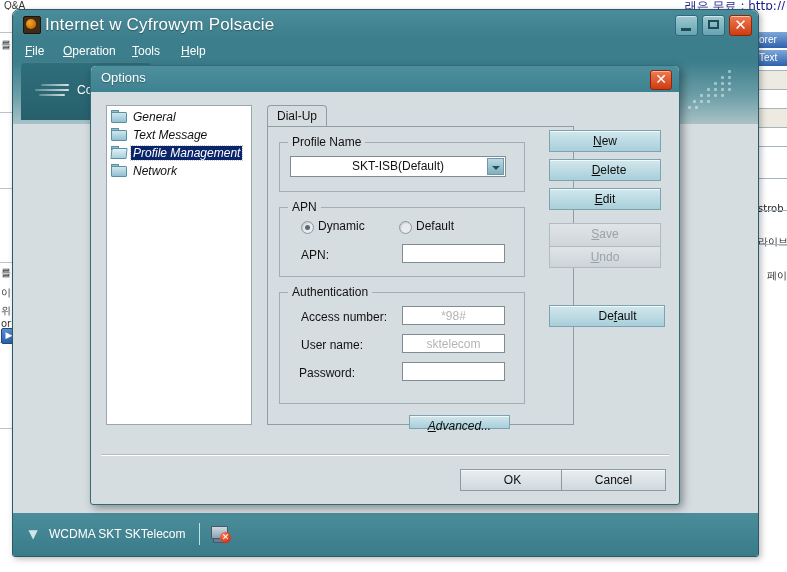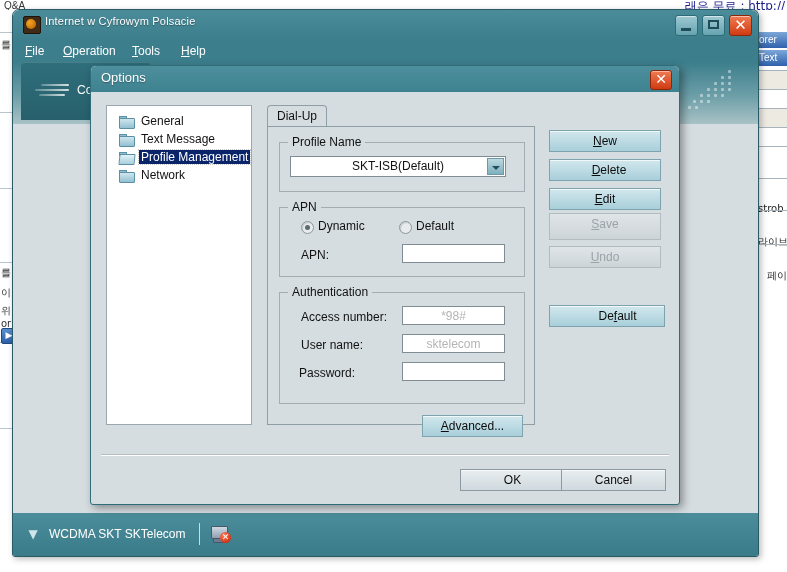--- a/index.html
+++ b/index.html
@@ -112,21 +112,21 @@
     background: #3f2b16; border: 1px solid #201409; border-radius: 2px;
     overflow: hidden;
   }
   .app-icon::after {
     content: ""; position: absolute; left: 2px; top: 2px;
     width: 10px; height: 10px; border-radius: 50%;
     background: radial-gradient(circle at 35% 35%, #f5a623, #b35c00);
   }
   .app-title {
     position: absolute; left: 32px; top: 5px;
-    color: #ffffff; font-size: 11px; letter-spacing: 0.2px;
+    color: #ffffff; font-size: 17px; letter-spacing: 0.2px;
     text-shadow: 0 1px 1px rgba(0,0,0,0.35);
     white-space: nowrap;
   }
   .wbtns { position: absolute; right: 6px; top: 5px; display: flex; gap: 4px; }
   .wbtn {
     width: 21px; height: 19px; border-radius: 3px;
     border: 1px solid #2c6b78;
     background: linear-gradient(#9ec9d2, #66a3b1);
     position: relative;
     box-shadow: inset 0 1px 0 rgba(255,255,255,0.55);
@@ -264,22 +264,22 @@
 
   
   .tree-panel {
     position: absolute; left: 15px; top: 39px;
     width: 144px; height: 318px;
     background: #ffffff;
     border: 1px solid #9aa7ae;
   }
   .tree-item {
     position: relative; height: 18px; margin: 0;
-    display: flex; align-items: flex-end;
-    padding-left: 12px; box-sizing: border-box;
+    display: flex; align-items: flex-start;
+    padding-left: 4px; box-sizing: border-box; font-style: italic;
   }
   .tree-item:first-child { margin-top: 4px; }
   .folder-icon {
     width: 15px; height: 12px; margin-right: 5px; position: relative; flex: 0 0 auto;
   }
   .folder-icon .tab {
     position: absolute; left: 0; top: 0; width: 6px; height: 3px;
     background: #8fbfd0; border: 1px solid #5b8fa3; border-bottom: none;
     border-radius: 1px 1px 0 0;
   }
@@ -311,20 +311,21 @@
     background: #d6dde0;
     border: 1px solid #8f9da4; border-bottom: none;
     border-radius: 4px 4px 0 0;
     font-size: 12px; color: #111; line-height: 20px;
   }
   .tabpage {
     position: absolute; left: 176px; top: 60px;
     width: 266px; height: 297px;
     background: #d6dde0;
     border: 1px solid #8f9da4;
+    padding-left: 39px;
   }
 
   .gbox {
     position: absolute;
     border: 1px solid #a2aeb4;
     background: transparent;
   }
   .gbox-title {
     position: absolute; top: -8px; left: 8px;
     background: #d6dde0; padding: 0 4px;
@@ -582,27 +583,27 @@
         <div class="flabel" style="left:21px; top:17px;">Access number:</div>
         <div class="fld ph" style="left:122px; top:13px; width:103px; height:19px;">*98#</div>
 
         <div class="flabel" style="left:21px; top:45px;">User name:</div>
         <div class="fld ph" style="left:122px; top:41px; width:103px; height:19px;">sktelecom</div>
 
         <div class="flabel" style="left:19px; top:73px;">Password:</div>
         <div class="fld" style="left:122px; top:69px; width:103px; height:19px;"></div>
       </div>
 
-      <div class="btn" style="left:154px; top:288px; width:101px; height:22px; line-height:20px;"><span><u>A</u>dvanced...</span></div>
+      <div class="btn" style="left:141px; top:288px; width:101px; height:14px; line-height:20px;font-style:italic;"><span><u>A</u>dvanced...</span></div>
     </div>
 
     <div class="btn" style="left:458px; top:64px; width:112px; height:22px; line-height:20px;"><span><u>N</u>ew</span></div>
     <div class="btn" style="left:458px; top:93px; width:112px; height:22px; line-height:20px;padding-left:8px;"><span><u>D</u>elete</span></div>
     <div class="btn" style="left:458px; top:122px; width:112px; height:22px; line-height:20px;"><span><u>E</u>dit</span></div>
-    <div class="btn disabled" style="left:458px; top:147px; width:112px; height:27px; line-height:20px;"><span><u>S</u>ave</span></div>
+    <div class="btn disabled" style="left:458px; top:157px; width:112px; height:27px; line-height:20px;"><span><u>S</u>ave</span></div>
     <div class="btn disabled" style="left:458px; top:180px; width:112px; height:22px; line-height:20px;"><span><u>U</u>ndo</span></div>
     <div class="btn" style="left:458px; top:239px; width:116px; height:22px; line-height:20px;padding-left:21px;"><span>De<u>f</u>ault</span></div>
 
     <div class="dlg-sep" style="top:388px"></div>
     <div class="btn plain" style="left:355px; top:403px; width:105px; height:22px; line-height:20px;margin-left:14px;"><span>OK</span></div>
     <div class="btn plain" style="left:470px; top:403px; width:105px; height:22px; line-height:20px;"><span>Cancel</span></div>
   </div>
 
 </div>
 

